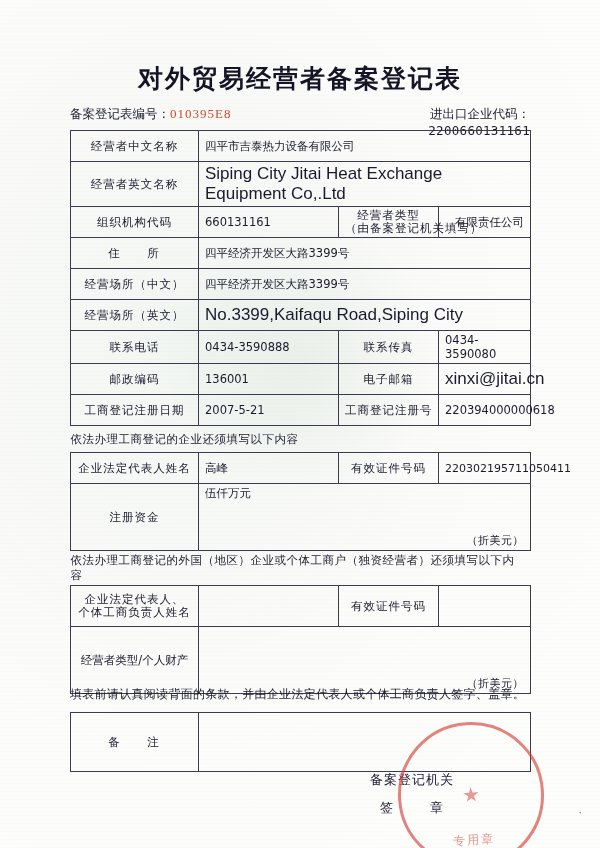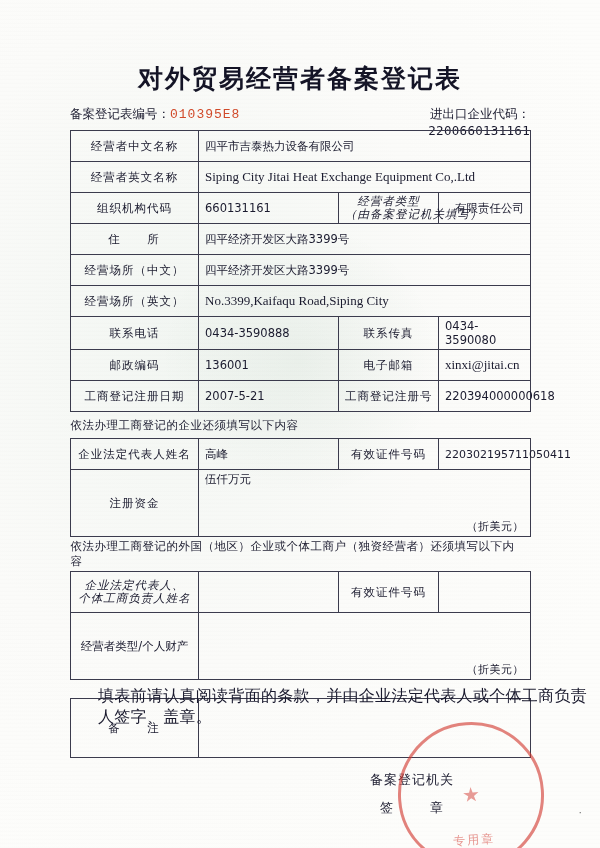--- a/index.html
+++ b/index.html
@@ -43,21 +43,21 @@
 
   .subrow{
     position:absolute;left:70px;right:70px;top:106px;
     height:18px;
     font-size:12.5px;
   }
   .subrow .left{position:absolute;left:0;top:0;}
   .subrow .right{position:absolute;left:270px;top:0;text-align:right;}
   .handwrite{
     color:#d14a2a;
-    font-family:Liberation Mono, monospace;
+    font-family:Liberation Serif, serif;
     letter-spacing:1px;
     font-size:13px;
     text-align:center;
   }
   .code-val{
     font-family:"DejaVu Sans Mono","Liberation Mono",monospace;
     font-size:12.5px;
     letter-spacing:.3px;
   }
 
@@ -79,38 +79,38 @@
     width:128px;
     letter-spacing:1px;
     white-space:nowrap;
   }
   td.lbl.sp{letter-spacing:8px;padding-left:12px;}
   td.val{
     font-size:12px;
     padding-left:8px;
   }
   td.val.en{
-    font-family:Liberation Serif, serif;
-    font-size:13px;
-  }
-  .two-line{line-height:1.15;font-size:10.5px;font-style:italic;}
+    font-family:Liberation Sans, sans-serif;
+    font-size:17px;
+  }
+  .two-line{line-height:1.15;font-size:10.5px;}
   .sectionhead{
     border:none !important;
     height:22px !important;
     font-size:12px;
     padding-left:0 !important;
     letter-spacing:.5px;
   }
   .nb{border:none !important;}
   .right-note{float:right;font-size:11px;letter-spacing:.5px;margin-top:47px;}
   .remark-cell{height:54px !important;vertical-align:top;padding-top:6px;}
 
   .footnote{
     position:absolute;left:70px;top:686px;
-    font-size:16px;letter-spacing:.3px;margin-left:28px;
+    font-size:12px;letter-spacing:.3px;
   }
 
   .sign-block{
     position:absolute;left:370px;top:722px;
     font-size:13px;line-height:28px;letter-spacing:1px;margin-top:44px;
   }
   .sign-block .l2{letter-spacing:12px;padding-left:10px;}
   .date-row{
     position:absolute;left:362px;top:798px;
     font-size:13px;letter-spacing:1px;

